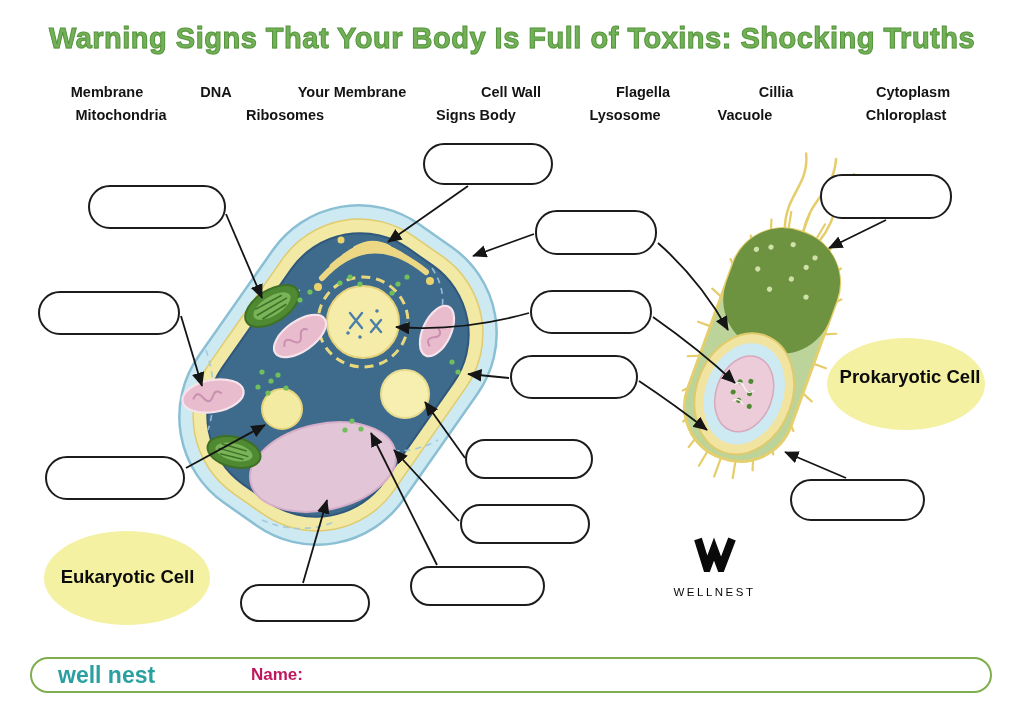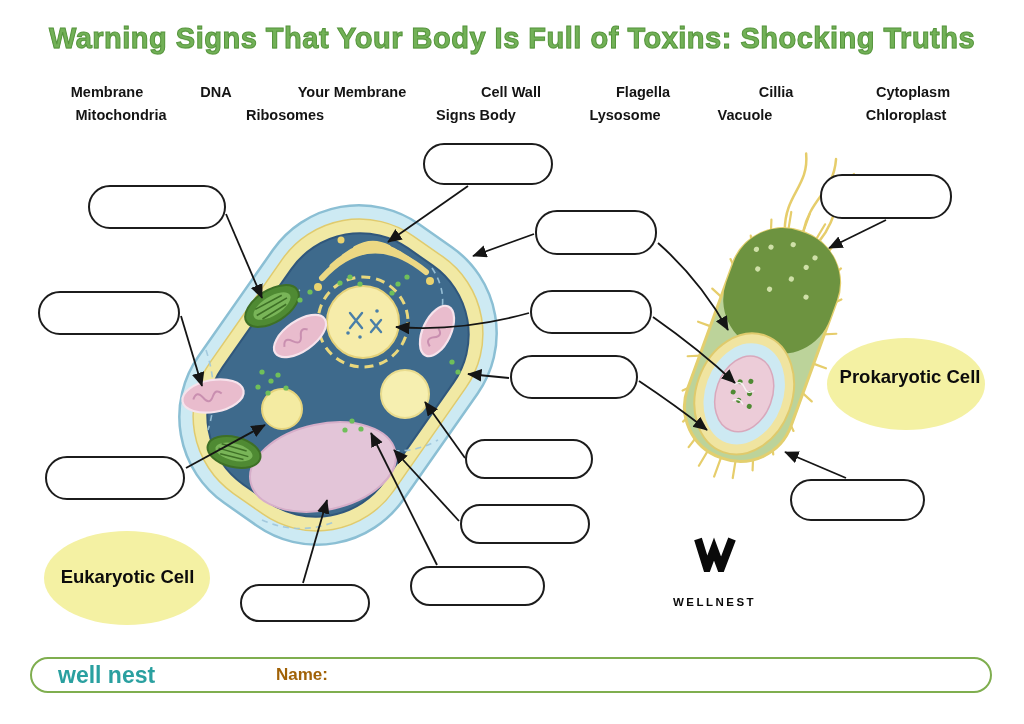--- a/index.html
+++ b/index.html
@@ -9,26 +9,26 @@
          font-size:29px;font-weight:800;letter-spacing:.5px;color:#72b157;
          -webkit-text-stroke:1px #55943c;text-shadow:0 1px 0 #cfe6c2;}
   .wb-item{position:absolute;transform:translateX(-50%);font-weight:bold;
            font-size:14.5px;color:#141414;white-space:nowrap;}
   .diagram-svg{position:absolute;left:0;top:0;}
   .answer-box{position:absolute;background:#fff;border:2.3px solid #1c1c1c;
               border-radius:22px;box-sizing:border-box;}
   .cell-label{position:absolute;font-size:18.5px;font-weight:800;color:#0c0c0c;
               text-align:center;white-space:nowrap;}
   .logo-wrap{position:absolute;left:672px;top:536px;width:85px;text-align:center;}
-  .logo-text{font-size:11.5px;font-weight:bold;letter-spacing:2.5px;color:#0a0a0a;margin-top:20px;}
+  .logo-text{font-size:11.5px;font-weight:normal;letter-spacing:2.5px;color:#0a0a0a;margin-top:10px;}
   .footer-bar{position:absolute;left:30px;top:657px;width:962px;height:36px;
               border:2px solid #7fae4f;border-radius:19px;box-sizing:border-box;
               display:flex;align-items:center;}
   .footer-brand{position:absolute;left:26px;font-size:23px;font-weight:800;color:#2aa0a0;}
-  .footer-name{position:absolute;left:244px;font-size:17px;font-weight:800;color:#a16207;}
+  .footer-name{position:absolute;left:219px;font-size:17px;font-weight:800;color:#be185d;}
 </style>
 </head>
 <body>
 
 <div class="page">
 
   <div class="title">Warning Signs That Your Body Is Full of Toxins: Shocking Truths</div>
 
   <div>
     <span class="wb-item" style="left:107px;top:84px">Membrane</span>

